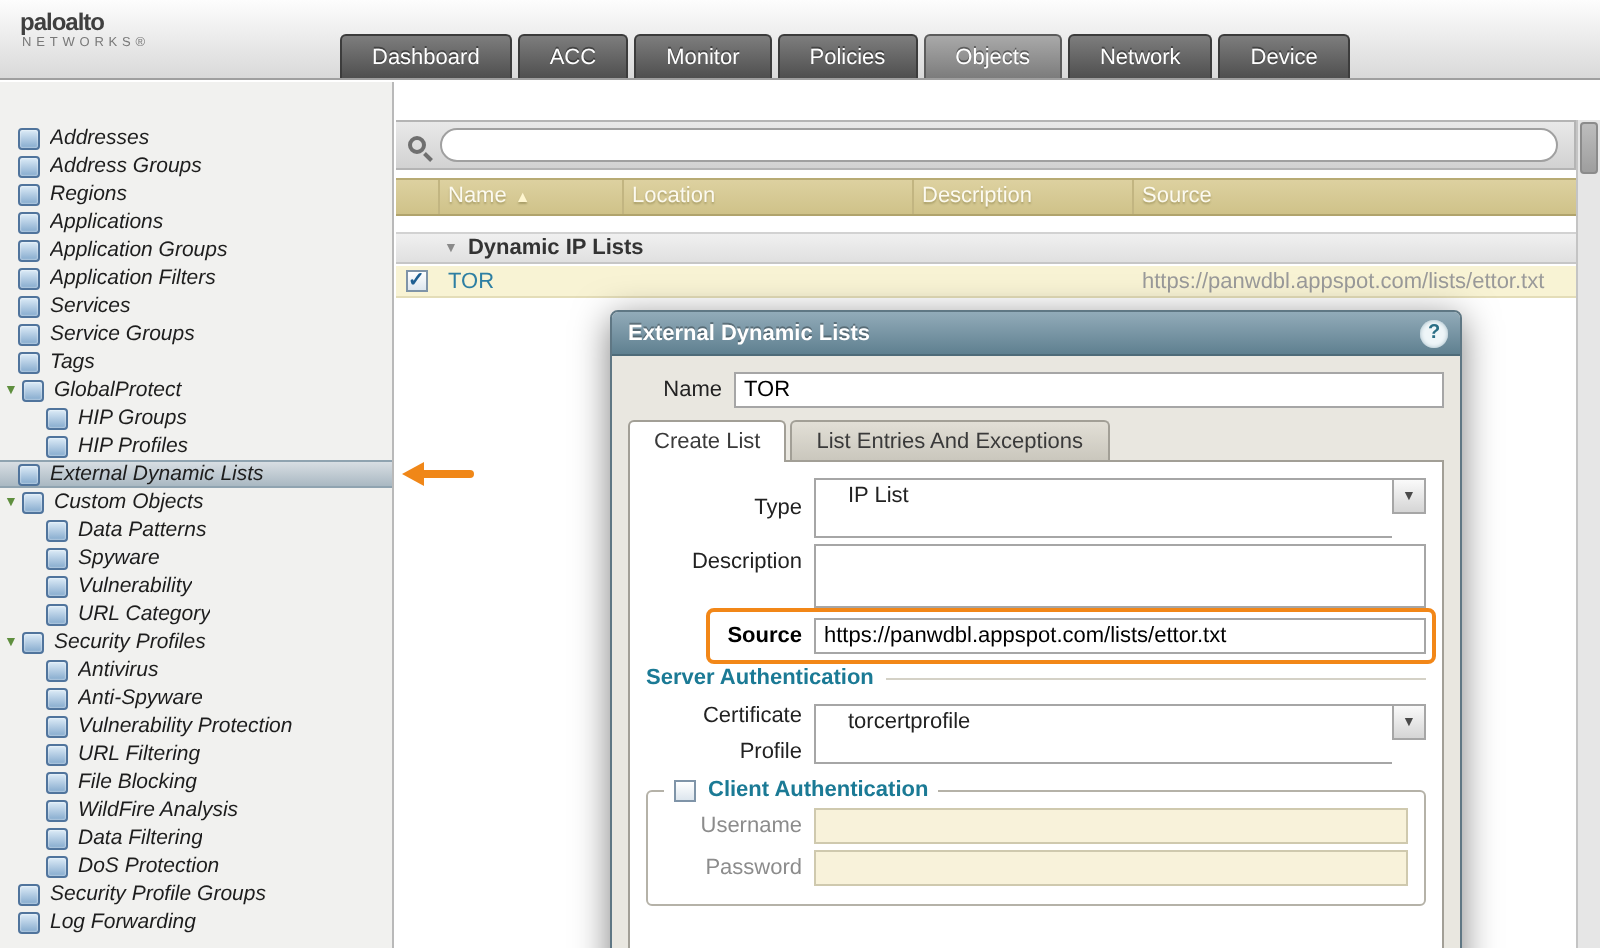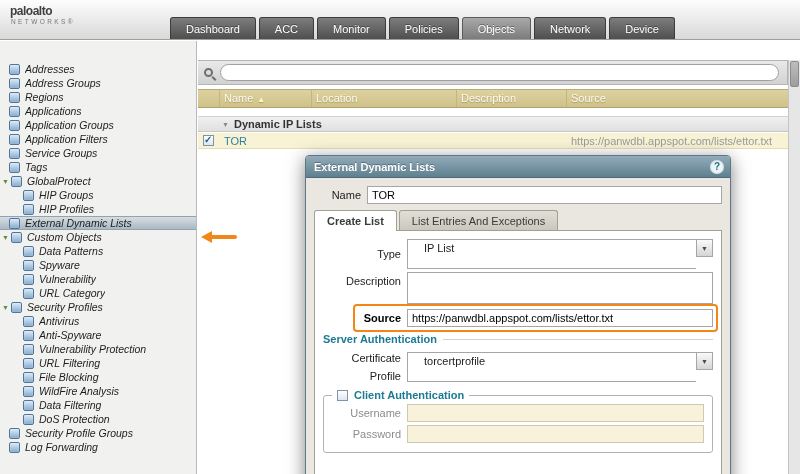--- a/index.html
+++ b/index.html
@@ -101,21 +101,21 @@
   .m-label.bold { font-weight:bold; color:#000; }
   .name-row { margin-bottom:6px; }
   .name-row .m-label { width:53px; }
   .m-input { flex:1; height:18px; border:1px solid #a6a6a6; background:#fff; font:inherit;
              padding:0 4px; outline:none; min-width:0; }
   .m-input.disabled { background:#f8f2da; border-color:#cfc9ae; }
   .m-tabs { display:flex; gap:2px; position:relative; z-index:2; }
   .m-tab { height:20px; line-height:20px; padding:0 12px; background:linear-gradient(#e2dfd6,#cac7bd);
            border:1px solid #a29f96; border-bottom:none; border-radius:3px 3px 0 0; color:#3a3a3a;
            cursor:pointer; white-space:nowrap; }
-  .m-tab.active { background:#fff; font-weight:bold; height:21px; margin-bottom:-1px; }
+  .m-tab.active { background:#fff; font-weight:normal; height:21px; margin-bottom:-1px; }
   .m-panel { background:#fff; border:1px solid #a29f96; padding:8px; position:relative; z-index:1;
              min-height:262px; }
   .dd { flex:1; display:flex; min-width:0; }
   .dd-text { flex:1; height:30px; line-height:16px; border:1px solid #a6a6a6; border-right:none;
              background:#fff; padding:0 16px; overflow:hidden; white-space:nowrap; }
   .dd-btn { width:17px; height:18px; flex:none; background:linear-gradient(#fafafa,#d5d5d5);
             border:1px solid #a6a6a6; text-align:center; line-height:17px; font-size:7px;
             color:#4a4a4a; cursor:pointer; }
   .m-textarea { flex:1; height:32px; border:1px solid #a6a6a6; background:#fff; font:inherit;
                 resize:none; outline:none; min-width:0; }
@@ -174,20 +174,24 @@
         <div class="nav-item">
           <span class="ico"></span>
           <span class="lab">Application Groups</span>
         </div>
         <div class="nav-item">
           <span class="ico"></span>
           <span class="lab">Application Filters</span>
         </div>
         <div class="nav-item">
           <span class="ico"></span>
+          <span class="lab">Services</span>
+        </div>
+        <div class="nav-item">
+          <span class="ico"></span>
           <span class="lab">Service Groups</span>
         </div>
         <div class="nav-item">
           <span class="ico"></span>
           <span class="lab">Tags</span>
         </div>
         <div class="nav-item">
           <span class="expander">▼</span>
           <span class="ico"></span>
           <span class="lab">GlobalProtect</span>

